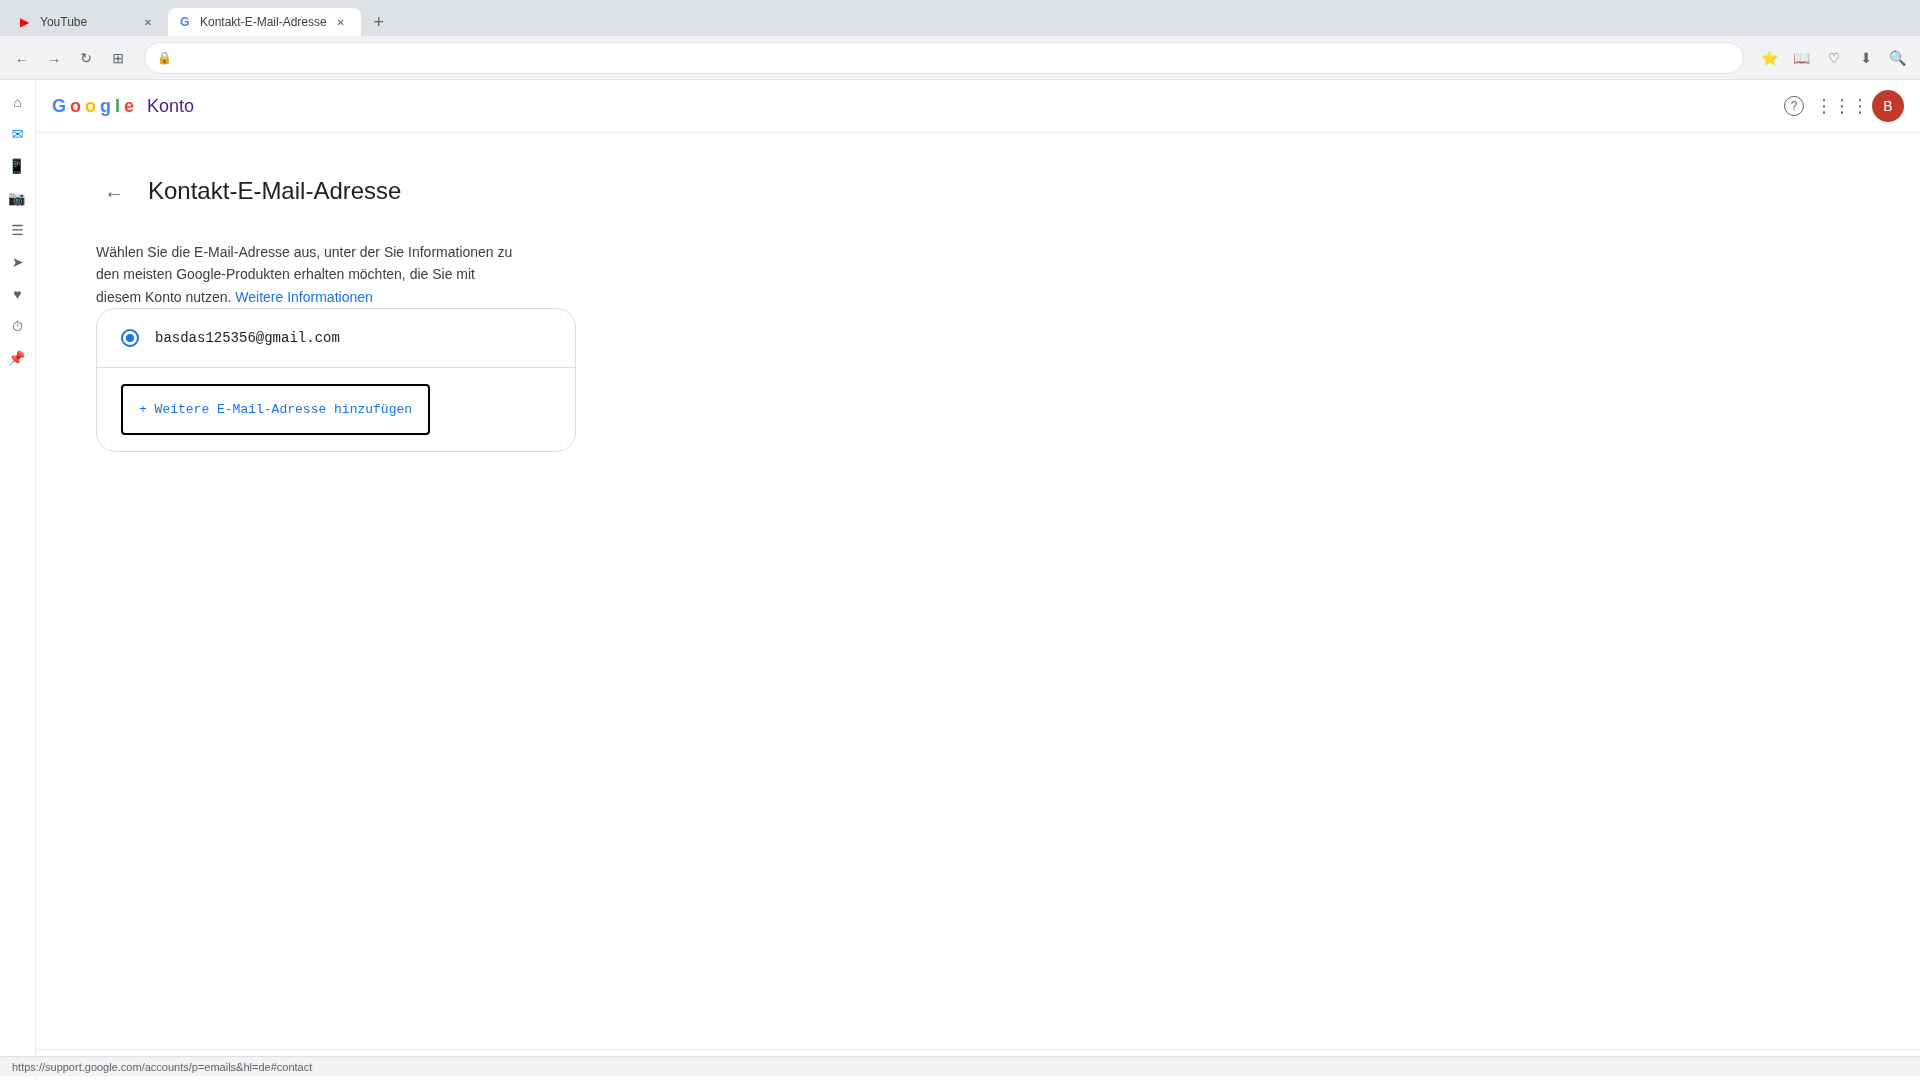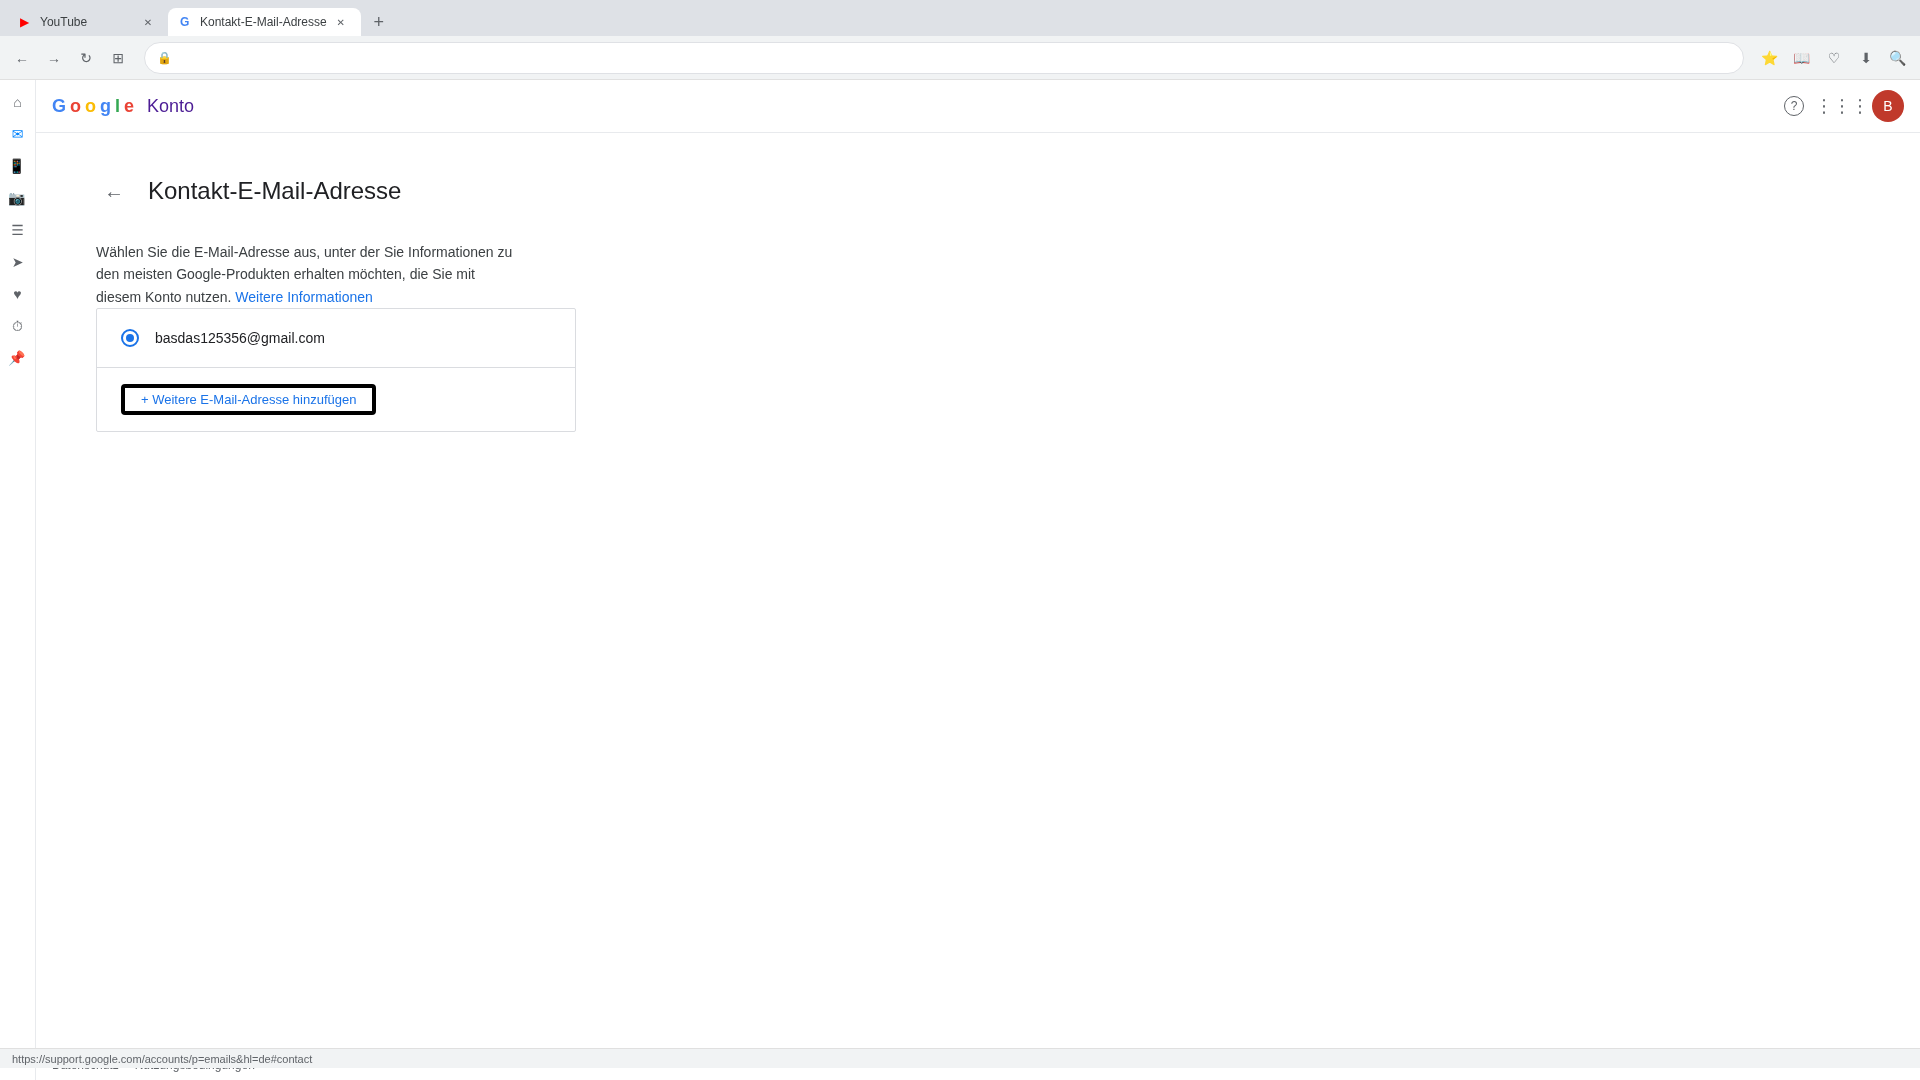--- a/index.html
+++ b/index.html
@@ -253,23 +253,24 @@
       max-width: 420px;
     }
     .description-text a {
       color: #1a73e8;
       text-decoration: none;
     }
 
     
     .email-card {
       border: 1px solid #dadce0;
-      border-radius: 2px;
+      border-radius: 20px;
       padding: 0;
       max-width: 480px;
+      font-family: Liberation Mono, monospace;
     }
     .email-option {
       display: flex;
       align-items: center;
       padding: 20px 24px;
       gap: 16px;
       border-bottom: 1px solid #dadce0;
     }
     .radio-selected {
       width: 18px;
@@ -293,23 +294,23 @@
       color: #202124;
     }
 
     .add-email-row {
       padding: 16px 24px;
     }
     .add-email-btn {
       display: flex;
       align-items: center;
       gap: 8px;
-      border: 4px solid #000000;
+      border: 2px solid #000000;
       border-radius: 4px;
-      padding: 4px 16px;
+      padding: 16px 16px;
       background: #fff;
       color: #1a73e8;
       font-size: 13px;
       cursor: pointer;
       font-family: inherit;
     }
 
     
     .footer {
       padding: 8px 16px;
@@ -333,21 +334,21 @@
     .status-bar {
       height: 20px;
       background: #f1f3f4;
       border-top: 1px solid #e0e0e0;
       display: flex;
       align-items: center;
       padding: 0 12px;
       font-size: 11px;
       color: #5f6368;
       position: fixed;
-      bottom: 12px;
+      bottom: 4px;
       left: 0;
       right: 0;
     }
   </style>
 </head>
 <body>
 
 <div class="browser-chrome">
 
   <div class="tab-bar">

